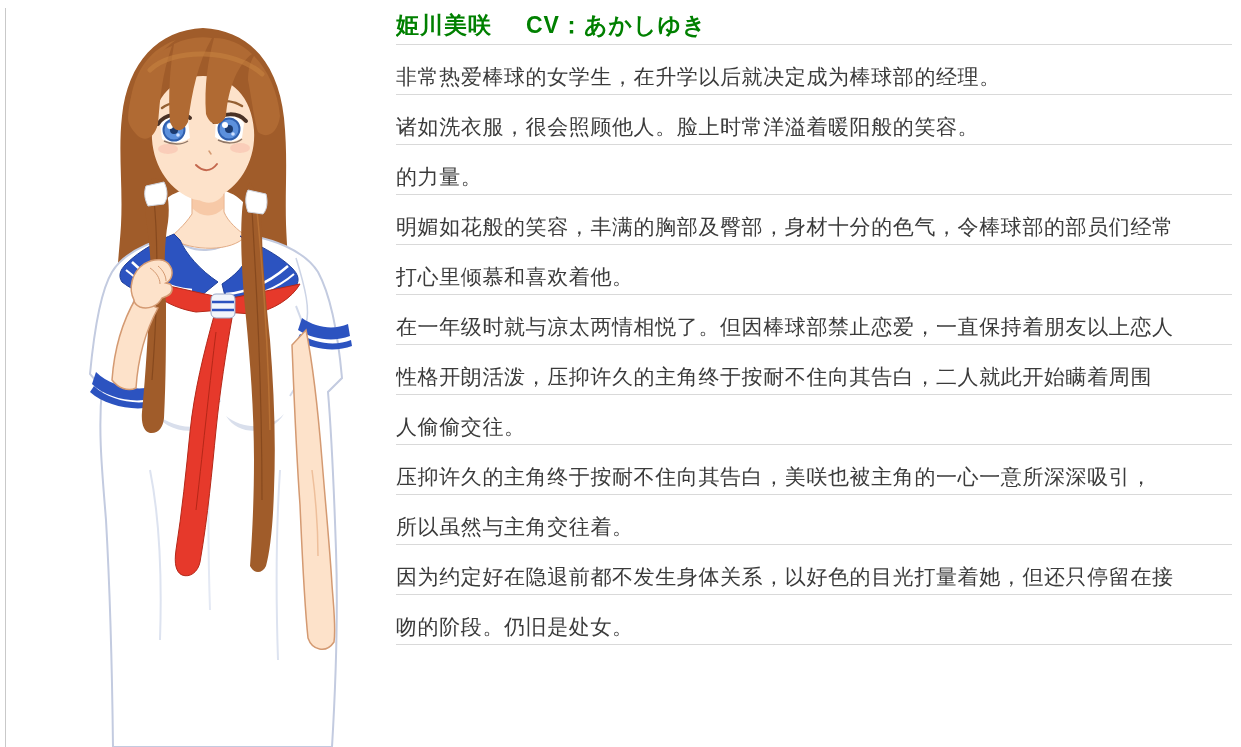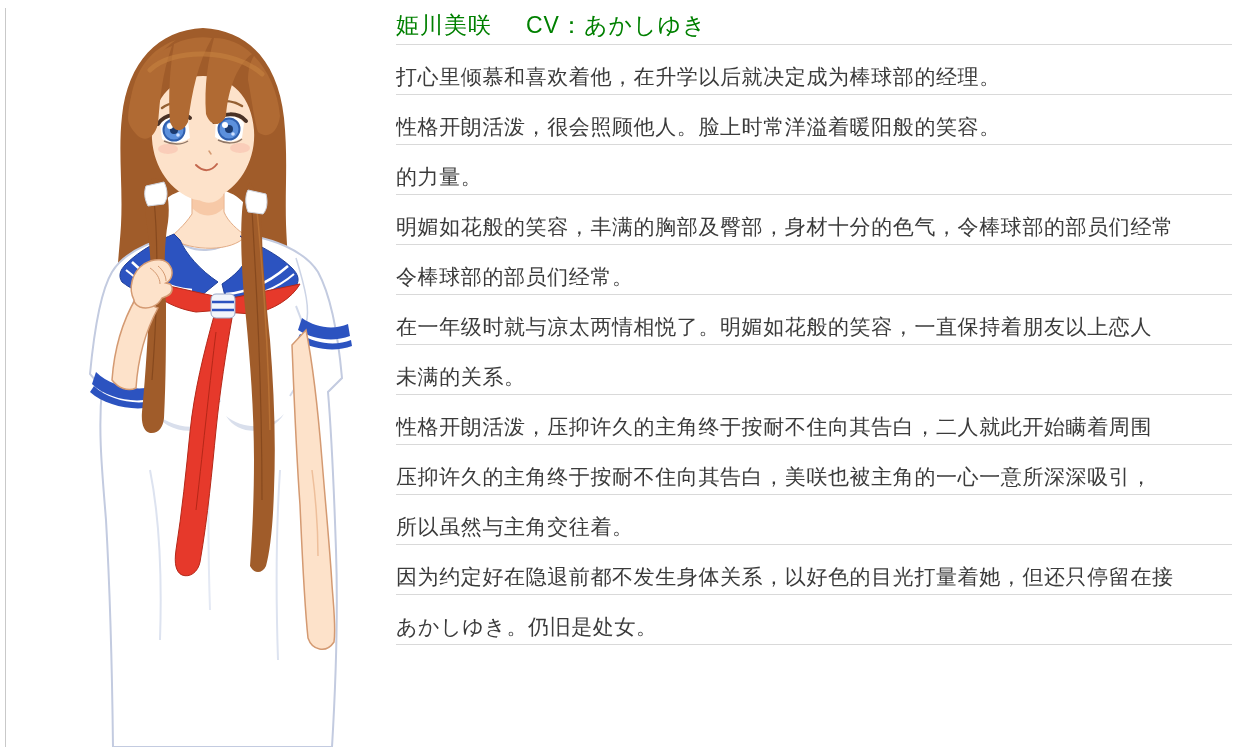--- a/index.html
+++ b/index.html
@@ -12,21 +12,21 @@
     border-left:1px solid #c9c9c9;
   }
   .portrait{position:absolute;left:85px;top:25px;width:305px;height:722px;}
   .portrait svg{display:block;width:305px;height:722px;}
   .text-col{position:absolute;left:396px;top:8px;width:836px;}
   .row{
     height:46px;border-bottom:1px solid #d9d9d9;
     display:flex;align-items:flex-end;padding-bottom:3px;
     font-size:21px;letter-spacing:0.6px;color:#3b3b3b;white-space:nowrap;overflow:hidden;
   }
-  .row.title-row{height:33px;font-size:23px;font-weight:normal;color:#008000;letter-spacing:1px;}
+  .row.title-row{height:33px;font-size:23px;font-weight:bold;color:#008000;letter-spacing:1px;}
   .title-row .cv{margin-left:34px;text-align:right;}
 </style>
 </head>
 <body>
 
 <div class="page">
 
   <div class="page-box"></div>
 
   <div class="portrait">
@@ -182,50 +182,50 @@
       </g>
     </svg>
   </div>
 
   <div class="text-col">
     <div class="row title-row">
       <span class="name">姫川美咲</span>
       <span class="cv">CV：あかしゆき</span>
     </div>
     <div class="row">
-        <span>打心里倾慕和喜欢着他，在升学以后就决定成为棒球部的经理。</span>
-      </div>
-    <div class="row">
-        <span>性格开朗活泼，很会照顾他人。脸上时常洋溢着暖阳般的笑容。</span>
+        <span>非常热爱棒球的女学生，在升学以后就决定成为棒球部的经理。</span>
+      </div>
+    <div class="row">
+        <span>诸如洗衣服，很会照顾他人。脸上时常洋溢着暖阳般的笑容。</span>
       </div>
     <div class="row">
         <span>的力量。</span>
       </div>
     <div class="row">
         <span>明媚如花般的笑容，丰满的胸部及臀部，身材十分的色气，令棒球部的部员们经常</span>
       </div>
     <div class="row">
-        <span>令棒球部的部员们经常。</span>
-      </div>
-    <div class="row">
-        <span>在一年级时就与凉太两情相悦了。明媚如花般的笑容，一直保持着朋友以上恋人</span>
-      </div>
-    <div class="row">
-        <span>未满的关系。</span>
+        <span>打心里倾慕和喜欢着他。</span>
+      </div>
+    <div class="row">
+        <span>在一年级时就与凉太两情相悦了。但因棒球部禁止恋爱，一直保持着朋友以上恋人</span>
       </div>
     <div class="row">
         <span>性格开朗活泼，压抑许久的主角终于按耐不住向其告白，二人就此开始瞒着周围</span>
       </div>
     <div class="row">
+        <span>人偷偷交往。</span>
+      </div>
+    <div class="row">
         <span>压抑许久的主角终于按耐不住向其告白，美咲也被主角的一心一意所深深吸引，</span>
       </div>
     <div class="row">
         <span>所以虽然与主角交往着。</span>
       </div>
     <div class="row">
         <span>因为约定好在隐退前都不发生身体关系，以好色的目光打量着她，但还只停留在接</span>
       </div>
     <div class="row">
-        <span>あかしゆき。仍旧是处女。</span>
+        <span>吻的阶段。仍旧是处女。</span>
       </div>
   </div>
 
 </div>
 
 </body></html>

